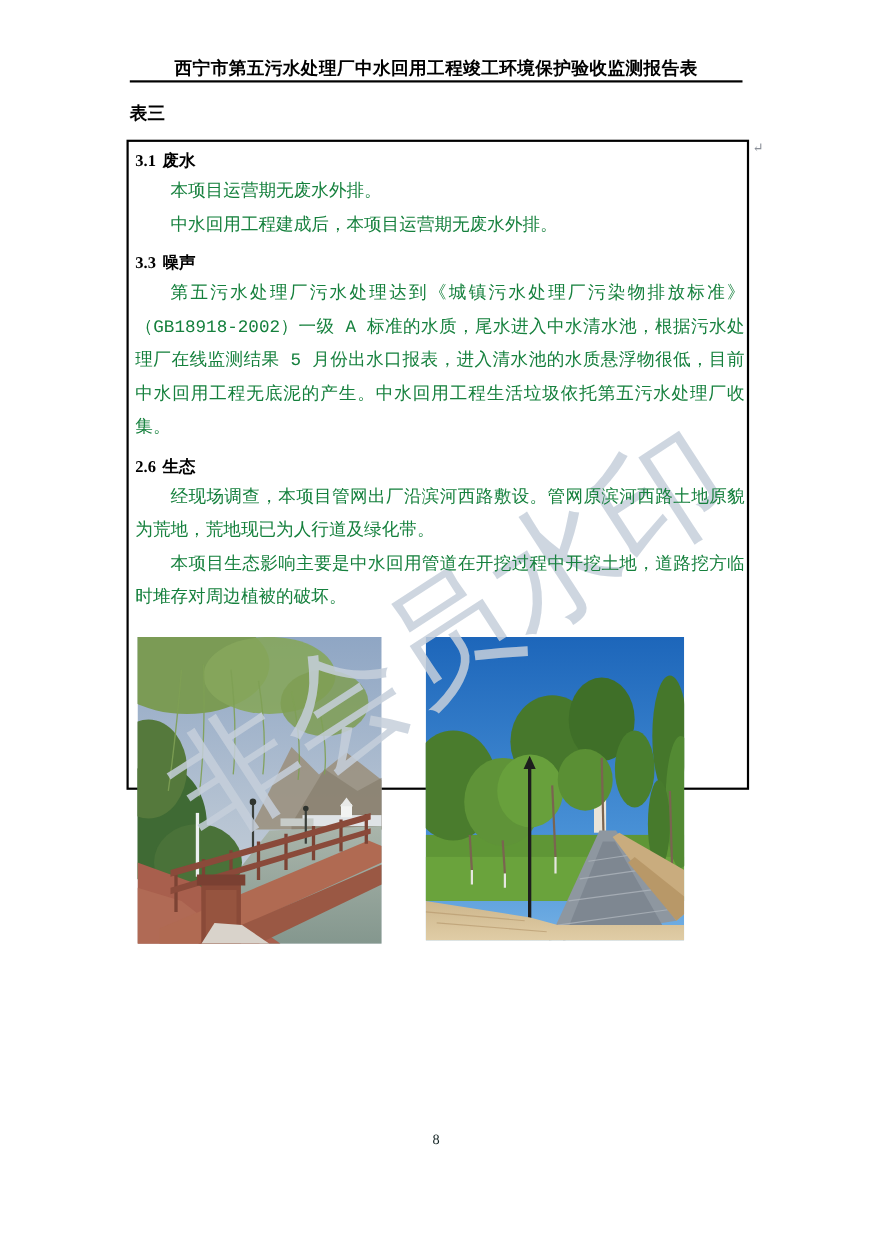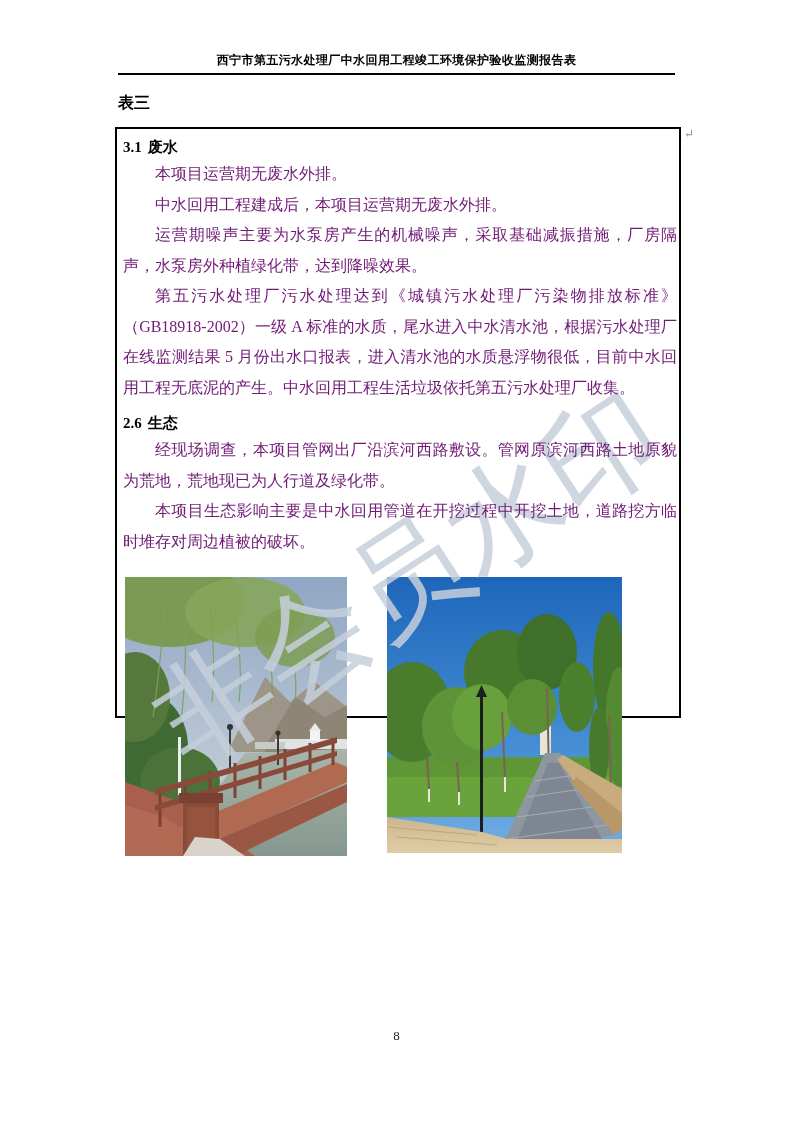--- a/index.html
+++ b/index.html
@@ -8,21 +8,21 @@
     position:relative;
     width:793px; height:1122px;
     background:#ffffff;
     font-family:"Liberation Serif","DejaVu Serif",serif;
     color:#111;
     overflow:hidden;
   }
   .doc-header {
     position:absolute; top:52px; left:0; width:100%;
     text-align:center;
-    font-size:12px; font-weight:600; letter-spacing:0.4px;
+    font-size:16px; font-weight:600; letter-spacing:0.4px;
     color:#000;
   }
   .header-rule {
     position:absolute; top:73px; left:118px; width:557px;
     border-top:2px solid #000;
   }
   .table-label {
     position:absolute; top:93px; left:118px;
     font-size:16px; font-weight:bold; color:#000;font-family:Liberation Serif, serif;
   }
@@ -42,21 +42,22 @@
     margin-top:8px; color:#000;
     font-family:"Liberation Serif","DejaVu Serif",serif;
   }
   .sec-h.first { margin-top:2px; }
   .sec-h .ht { margin-left:6px; }
   .sec-h .ht.underlined { }
   .para {
     position:relative; z-index:3;
     font-size:16px; line-height:30.5px;
     text-indent:2em; text-align:justify;
-    color:#701a75;
+    color:#15803d;
+    font-family:Liberation Mono, monospace;
   }
   .photos-row {
     position:relative; z-index:1;
     margin-top:20px; margin-left:2px;
     display:flex; gap:40px; align-items:flex-start;
   }
   .photo { display:block; }
   .watermark {
     position:absolute; left:408px; top:578px;
     transform:translate(-50%,-50%) rotate(-33deg);
@@ -85,21 +86,21 @@
 
   <div class="watermark">非会员水印</div>
 
   <div class="content-box">
 
     <div class="sec-h first"><span>3.1</span><span class="ht">废水</span></div>
     <p class="para">本项目运营期无废水外排。</p>
 
     <p class="para">中水回用工程建成后，本项目运营期无废水外排。</p>
 
-    <p class="para">运营期噪声主要为水泵房产生的机械噪声，采取基础减振措施，厂房隔声，水泵房外种植绿化带，达到降噪效果。</p>
+    <div class="sec-h"><span>3.3</span><span class="ht">噪声</span></div>
 
     <p class="para">第五污水处理厂污水处理达到《城镇污水处理厂污染物排放标准》（GB18918-2002）一级 A 标准的水质，尾水进入中水清水池，根据污水处理厂在线监测结果 5 月份出水口报表，进入清水池的水质悬浮物很低，目前中水回用工程无底泥的产生。中水回用工程生活垃圾依托第五污水处理厂收集。</p>
 
     <div class="sec-h"><span>2.6</span><span class="ht underlined">生态</span></div>
     <p class="para">经现场调查，本项目管网出厂沿滨河西路敷设。管网原滨河西路土地原貌为荒地，荒地现已为人行道及绿化带。</p>
     <p class="para">本项目生态影响主要是中水回用管道在开挖过程中开挖土地，道路挖方临时堆存对周边植被的破坏。</p>
 
     <div class="photos-row">
 
       <svg class="photo" width="222" height="279" viewBox="0 0 222 279" xmlns="http://www.w3.org/2000/svg">

